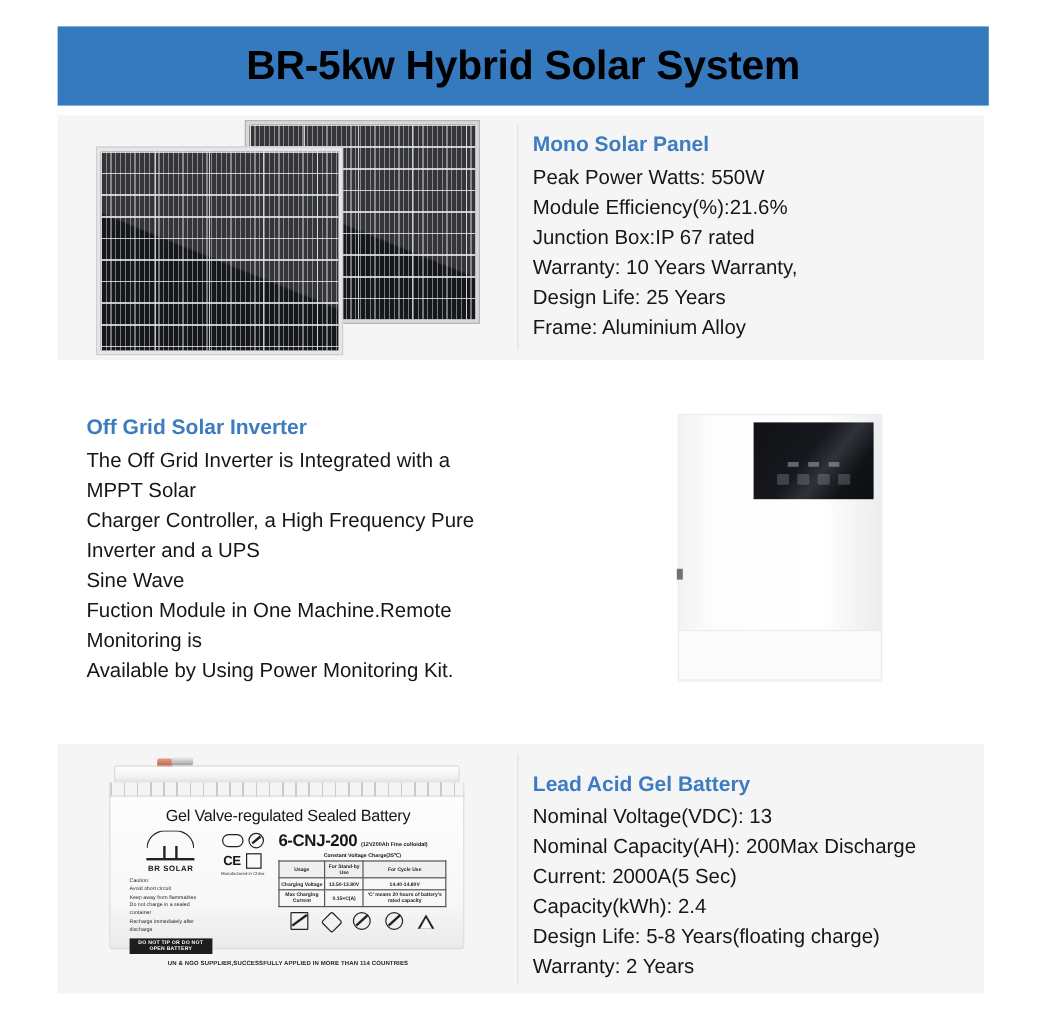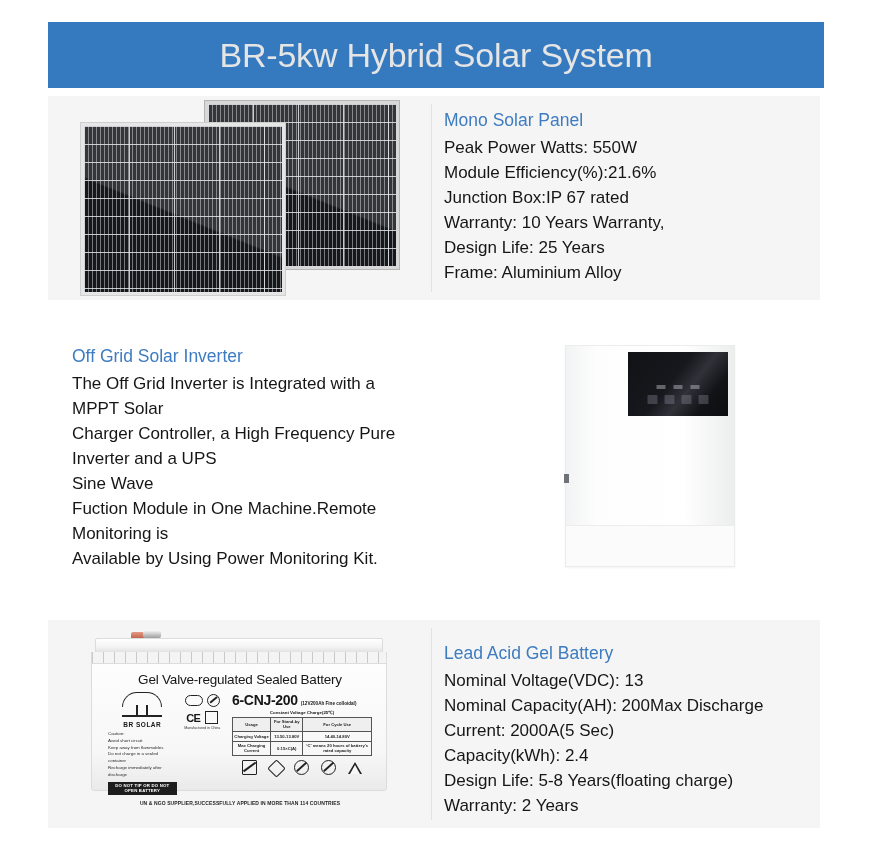--- a/index.html
+++ b/index.html
@@ -30,23 +30,23 @@
     left: 48px;
     top: 22px;
     width: 776px;
     height: 66px;
     background: #3579bf;
     display: flex;
     align-items: center;
     justify-content: center;
   }
   .banner-title {
-    color: #e5e5e5;
+    color: #000000;
     font-size: 34px;
-    font-weight: normal;
+    font-weight: bold;
     letter-spacing: -0.2px;
     line-height: 1;
     white-space: nowrap;
   }
 
   
   .section {
     position: absolute;
     background: #f5f5f5;
     display: flex;
@@ -70,21 +70,21 @@
     background: #e2e2e2;
   }
   .sec-text {
     flex: 1 1 auto;
     padding: 14px 10px 10px 10px;
     box-sizing: border-box;
   }
   .spec-title {
     color: #3d7cc0;
     font-size: 17.5px;
-    font-weight: normal;
+    font-weight: bold;
     margin: 0 0 3px 0;
     line-height: 1.35;
   }
   .spec-line {
     font-size: 17px;
     line-height: 1.47;
     color: #161616;
     white-space: nowrap;
   }
 

